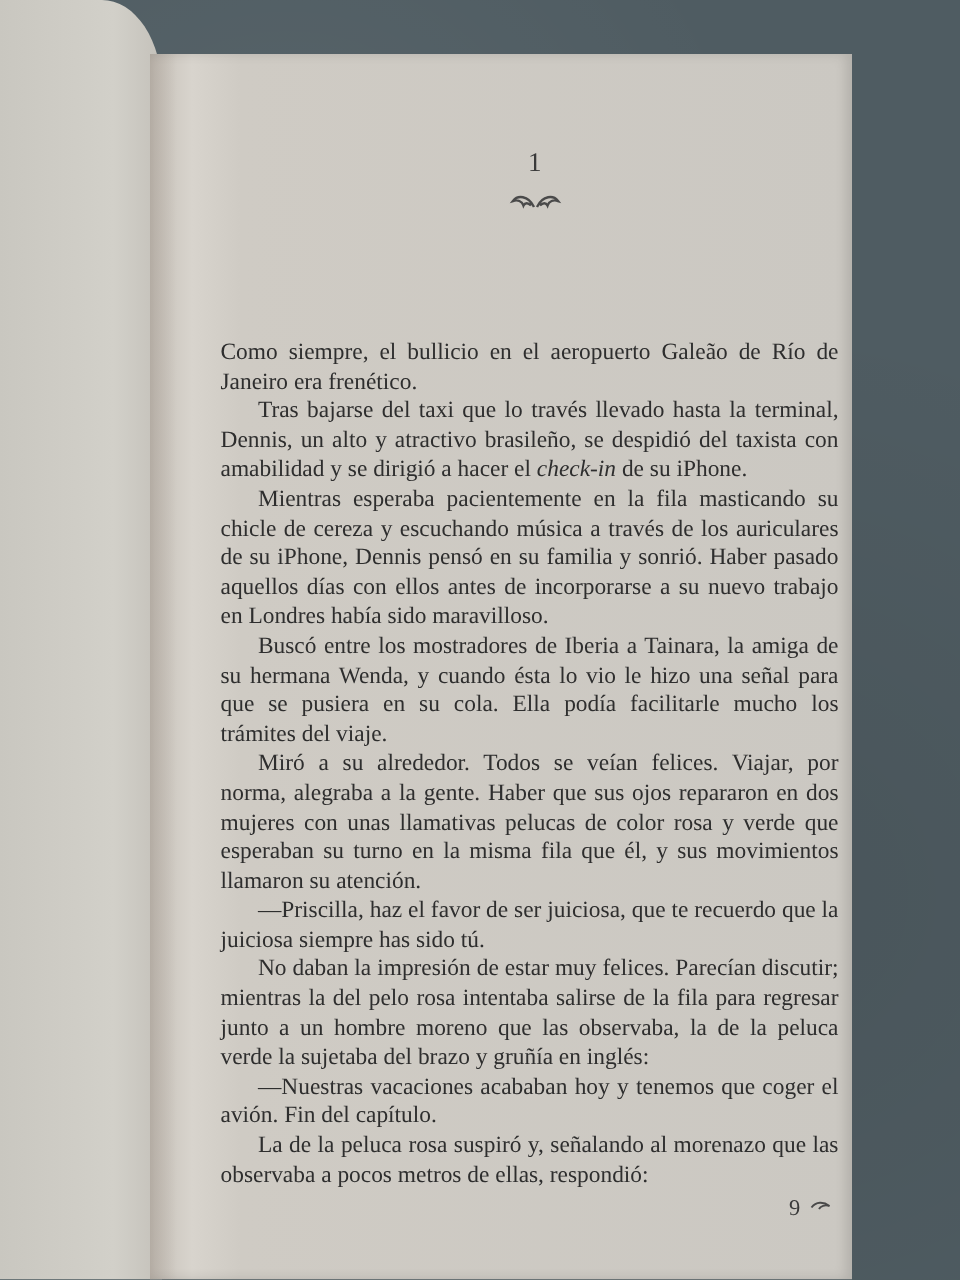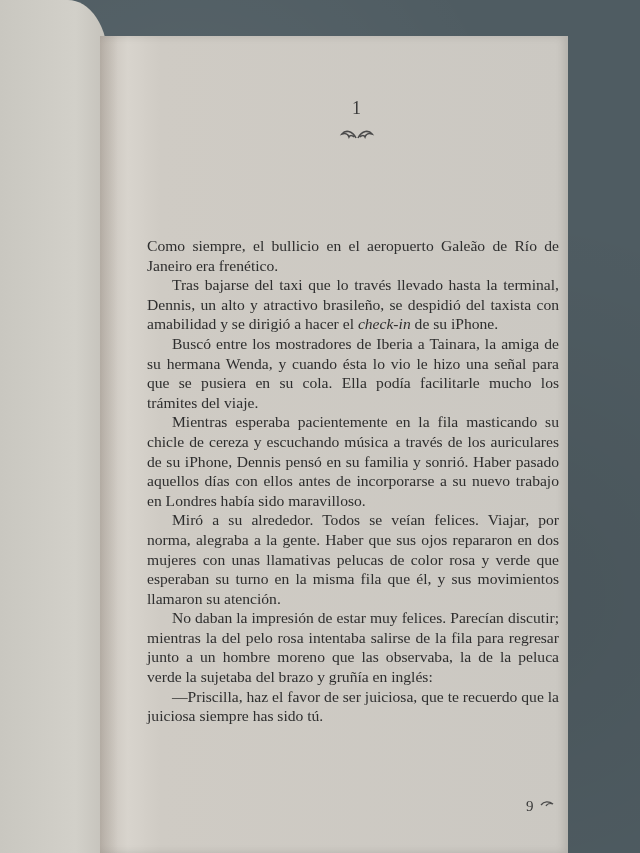--- a/index.html
+++ b/index.html
@@ -29,21 +29,21 @@
     position: absolute; left: 100px; top: 36px; width: 18px; height: 817px;
     background: linear-gradient(to right, rgba(150,140,130,0.35), rgba(150,140,130,0));
   }
   .chapter-number {
     position: absolute; left: 352px; top: 98px; font-size: 18px; color: #3a3a3a;
   }
   .ornament {
     position: absolute; left: 337px; top: 128px; width: 40px; height: 14px;
   }
   .text-block {
-    position: absolute; left: 147px; top: 236px; width: 412px;
+    position: absolute; left: 147px; top: 225px; width: 412px;
     font-size: 15.6px; line-height: 19.6px; color: #2e2e2e;
     text-align: justify;
   }
   .text-block p { margin: 0; text-indent: 1.6em; }
   .text-block p.first { text-indent: 0; }
   .text-block em { font-style: italic; margin-top: 31px; }
   .page-number {
     position: absolute; left: 526px; top: 798px; font-size: 15px; color: #3a3a3a;
   }
   .page-number-ornament {
@@ -60,23 +60,25 @@
 
 <div class="chapter-number">1</div>
 <svg class="ornament" viewBox="0 0 40 14">
   <path d="M19 10 C15 2, 8 2, 5 6 C8 5, 11 6, 12 9 C13 7, 15 7, 17 9" fill="none" stroke="#4a4a4a" stroke-width="1.6"></path>
   <path d="M21 10 C25 2, 32 2, 35 6 C32 5, 29 6, 28 9 C27 7, 25 7, 23 9" fill="none" stroke="#4a4a4a" stroke-width="1.6"></path>
 </svg>
 
 <div class="text-block">
   <p class="first">Como siempre, el bullicio en el aeropuerto Galeão de Río de Janeiro era frenético.</p>
   <p><span>Tras bajarse del taxi que lo través llevado hasta la terminal, Dennis, un alto y atractivo brasileño, se despidió del taxista con amabilidad y se dirigió a hacer el </span><em>check-in</em><span> de su iPhone.</span></p>
+  <p>Mientras esperaba pacientemente en la fila masticando su chicle de cereza y escuchando música a través de los auriculares de su iPhone, Dennis pensó en su familia y sonrió. Haber pasado aquellos días con ellos antes de incorporarse a su nuevo trabajo en Londres había sido maravilloso.</p>
   <p>Buscó entre los mostradores de Iberia a Tainara, la amiga de su hermana Wenda, y cuando ésta lo vio le hizo una señal para que se pusiera en su cola. Ella podía facilitarle mucho los trámites del viaje.</p>
-  <p>Mientras esperaba pacientemente en la fila masticando su chicle de cereza y escuchando música a través de los auriculares de su iPhone, Dennis pensó en su familia y sonrió. Haber pasado aquellos días con ellos antes de incorporarse a su nuevo trabajo en Londres había sido maravilloso.</p>
   <p>Miró a su alrededor. Todos se veían felices. Viajar, por norma, alegraba a la gente. Haber que sus ojos repararon en dos mujeres con unas llamativas pelucas de color rosa y verde que esperaban su turno en la misma fila que él, y sus movimientos llamaron su atención.</p>
+  <p>—Priscilla, haz el favor de ser juiciosa, que te recuerdo que la juiciosa siempre has sido tú.</p>
   <p>No daban la impresión de estar muy felices. Parecían discutir; mientras la del pelo rosa intentaba salirse de la fila para regresar junto a un hombre moreno que las observaba, la de la peluca verde la sujetaba del brazo y gruñía en inglés:</p>
-  <p>—Priscilla, haz el favor de ser juiciosa, que te recuerdo que la juiciosa siempre has sido tú.</p>
+  <p>—Nuestras vacaciones acababan hoy y tenemos que coger el avión. Fin del capítulo.</p>
+  <p>La de la peluca rosa suspiró y, señalando al morenazo que las observaba a pocos metros de ellas, respondió:</p>
 </div>
 
 <div class="page-number">9</div>
 <svg class="page-number-ornament" viewBox="0 0 14 8">
   <path d="M1 5 C4 1, 9 1, 13 4 C10 3, 7 4, 6 6" fill="none" stroke="#4a4a4a" stroke-width="1.3"></path>
 </svg>
 
 </body></html>

